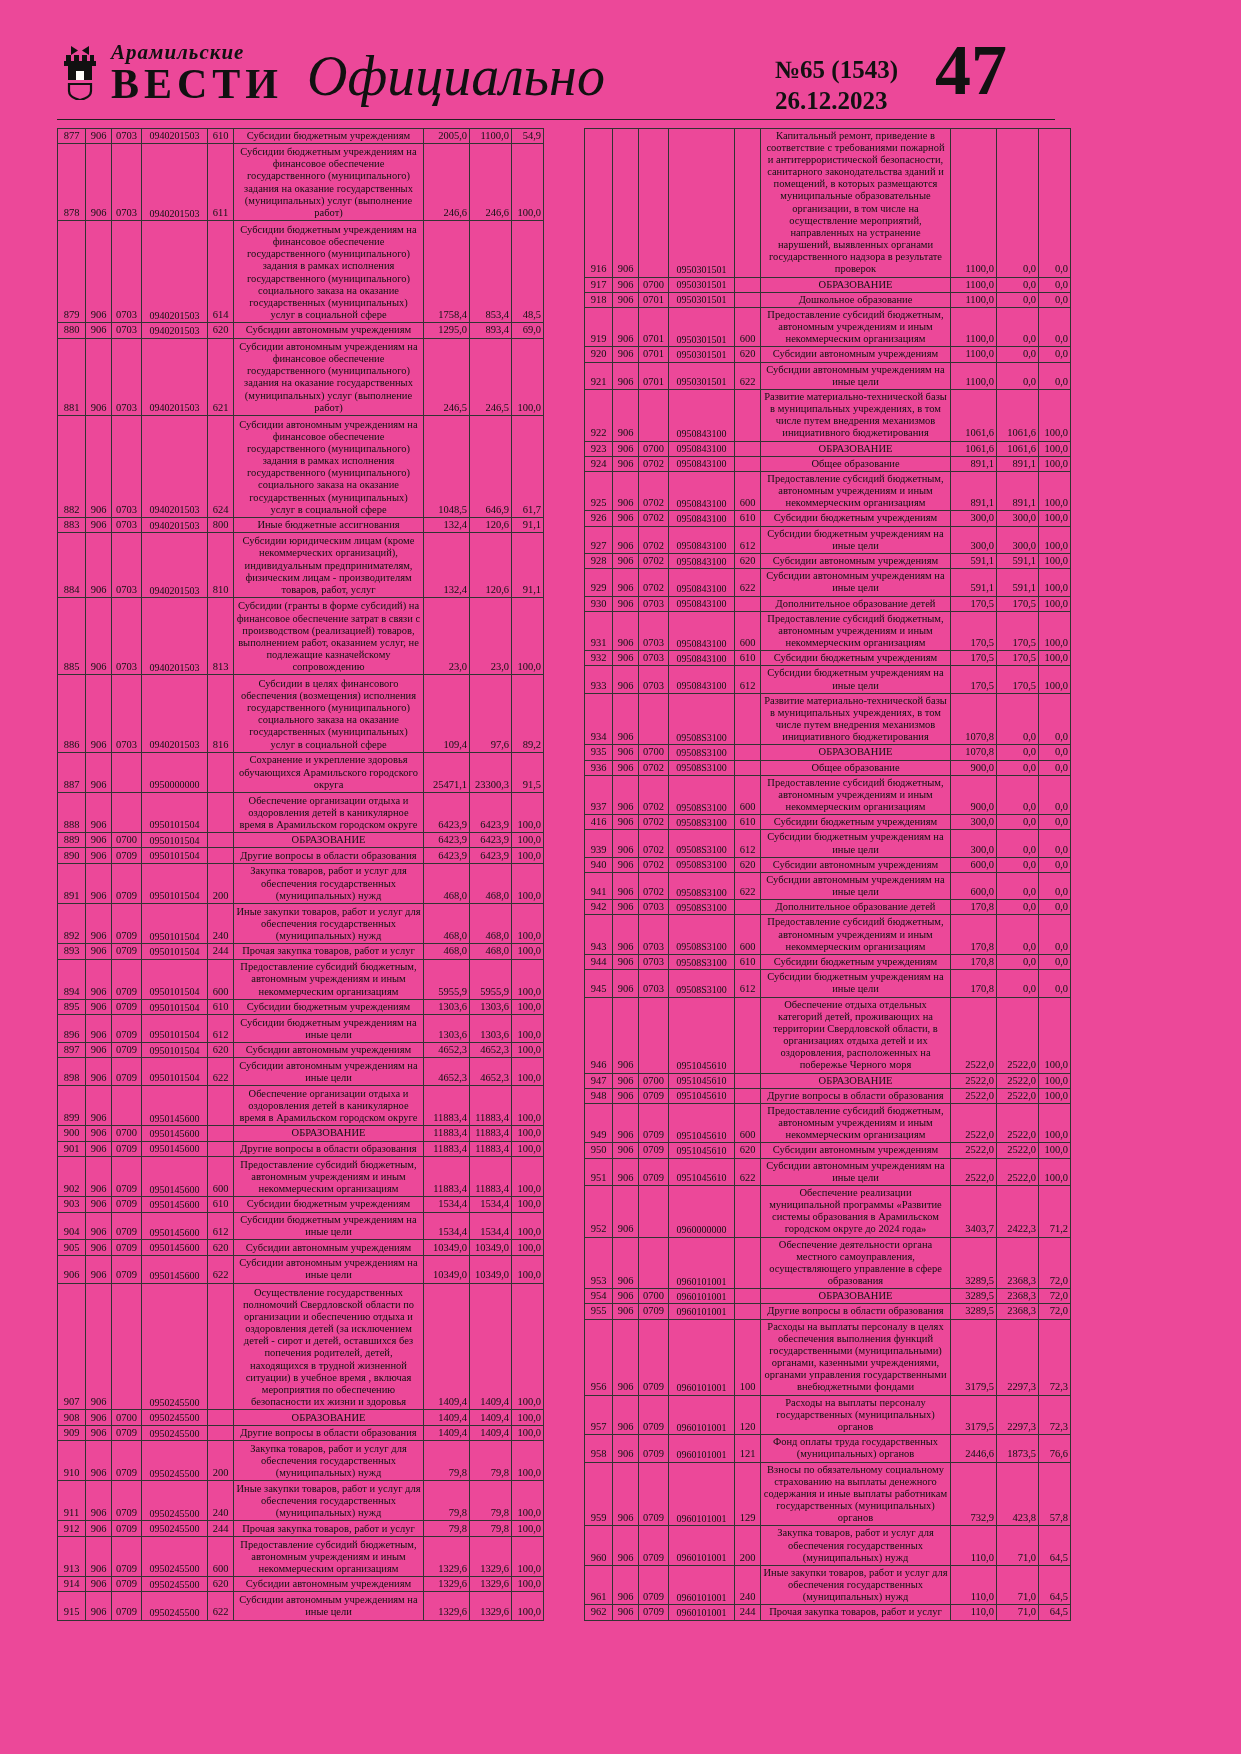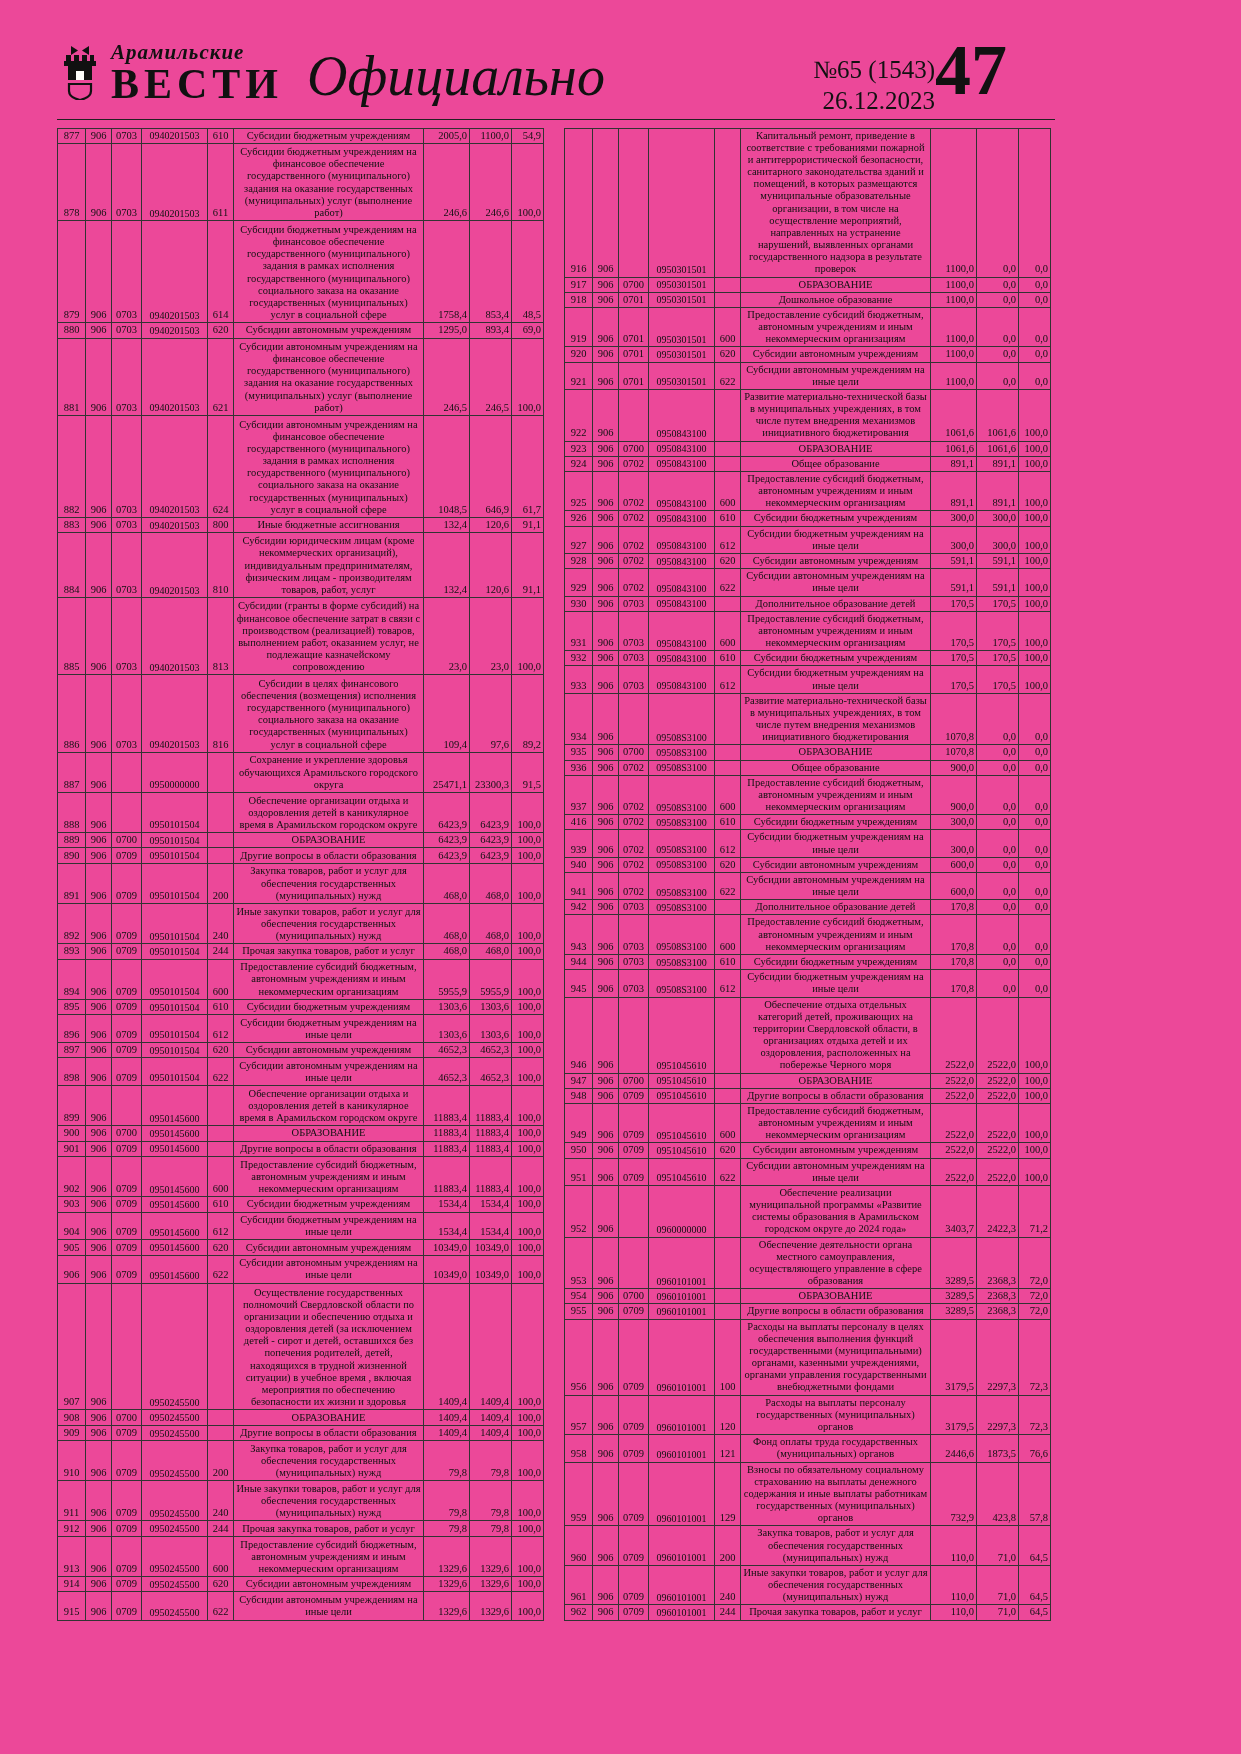--- a/index.html
+++ b/index.html
@@ -11,25 +11,25 @@
     padding:40px 0 0 57px;
   }
   
   .masthead { display:flex; align-items:flex-start; width:998px; }
   .brand { display:flex; align-items:flex-start; width:250px; }
   .brand svg { flex:0 0 auto; margin-top:4px; }
   .brand-text { margin-left:8px; }
   .brand-top { font-size:21px; letter-spacing:1px; font-weight:bold; font-style:italic; }
   .brand-bottom { font-size:42px; font-weight:bold; letter-spacing:5px; line-height:1; margin-top:-2px;text-align:right; }
   .section-title { flex:1; text-align:left; font-size:56px; font-style:italic; line-height:1.3; padding-right:40px; }
-  .issue { width:160px; text-align:right; font-size:25px; line-height:1.25; padding-top:14px; }
+  .issue { width:160px; text-align:left; font-size:25px; line-height:1.25; padding-top:14px;font-weight:bold; }
   .page-num { width:120px; text-align:left; font-size:72px; font-weight:bold; line-height:0.85; padding-right:4px; }
   .rule { width:998px; border-bottom:1.5px solid #222; margin-top:2px; }
   
-  .columns { display:flex; gap:20px; width:880px; margin-top:8px; }
+  .columns { display:flex; gap:40px; width:880px; margin-top:8px; }
   table.budget { border-collapse:collapse; table-layout:fixed; width:486px; font-size:10.5px; line-height:1.16; }
   table.budget td { border:1px solid #333; padding:1px 2px; vertical-align:bottom; word-wrap:break-word; }
   td.c0 { width:28px; text-align:center; }
   td.c1 { width:26px; text-align:center; }
   td.c2 { width:30px; text-align:center; }
   td.c3 { width:66px; text-align:center; font-size:10px; }
   td.c4 { width:26px; text-align:center; }
   td.c5 { width:190px; text-align:center; vertical-align:middle; }
   td.c6 { width:46px; text-align:right; padding-right:3px; }
   td.c7 { width:42px; text-align:right; padding-right:3px; }

